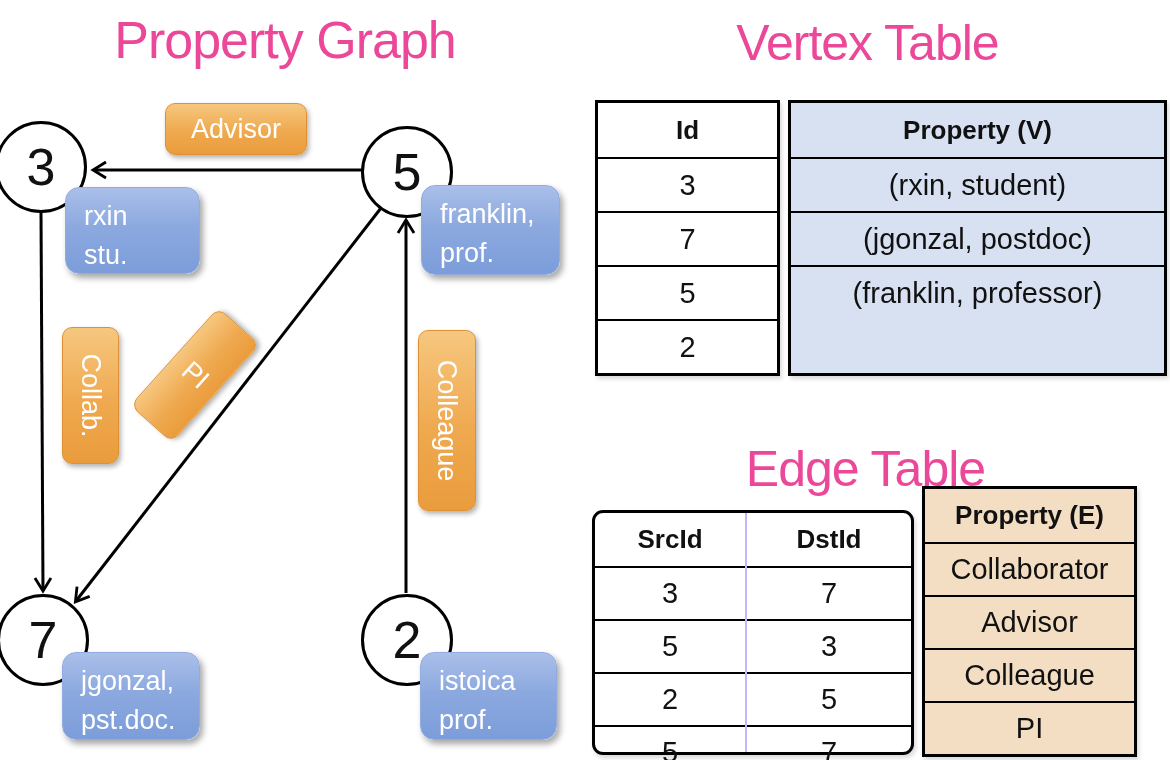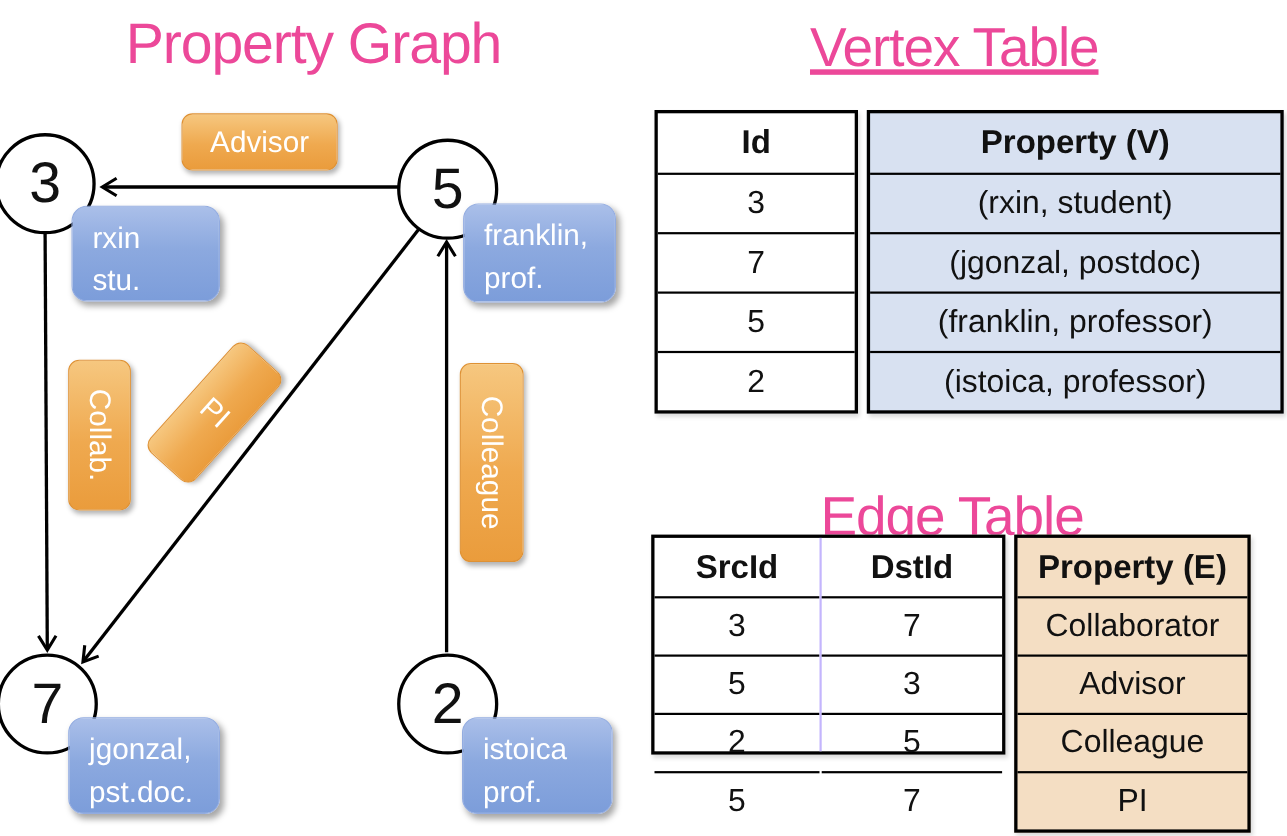--- a/index.html
+++ b/index.html
@@ -5,21 +5,21 @@
   html,body { margin:0; padding:0; background:#fff; }
   .canvas {
     position:relative; width:1170px; height:760px; background:#ffffff;
     overflow:hidden; font-family:"Liberation Sans", sans-serif; color:#111;
   }
   .title {
     position:absolute; text-align:center; font-weight:300; letter-spacing:-1px;
     color:#ec4899; line-height:1.1;
   }
   .title-pg { left:40px;  top:12px;  width:490px; font-size:52px; }
-  .title-vt { left:660px; top:16px;  width:415px; font-size:50px;text-decoration:underline; }
+  .title-vt { left:660px; top:16px;  width:415px; font-size:50px; }
   .title-et { left:658px; top:398px; width:415px; font-size:50px;margin-top:44px; }
 
   .edges-svg { position:absolute; left:0; top:0; z-index:1; }
 
   .node {
     position:absolute; width:92px; height:92px; box-sizing:border-box;
     border:3.5px solid #000; border-radius:50%; background:#fff;
     display:flex; align-items:center; justify-content:center;
     font-size:52px; font-weight:300; z-index:2;
   }
@@ -58,25 +58,25 @@
     background:#fff; z-index:1; box-shadow:2px 3px 4px rgba(0,0,0,0.15);
   }
   .cell {
     box-sizing:border-box; border-top:2px solid #000;
     display:flex; align-items:center; justify-content:center;
     white-space:nowrap;
   }
   .cell:first-child { border-top:none; }
   .vt .cell { height:54px; }
   .et .cell { height:53px; }
-  .head { font-weight:700; font-size:30px; }
+  .head { font-weight:700; font-size:26px; }
   .data { font-weight:400; font-size:29px; }
   .vt-id   { left:595px; top:100px; width:185px; height:276px; }
   .vt-prop { left:788px; top:100px; width:379px; height:276px; background:#D8E1F1; }
-  .et-ids  { left:592px; top:486px; width:322px; height:200px; display:flex; }
+  .et-ids  { left:592px; top:510px; width:322px; height:245px; display:flex;border-radius:11px; }
   .et-ids .col-src { width:150px; }
   .et-ids .col-dst { flex:1; border-left:2px solid #c4b5fd; }
   .et-prop { left:922px; top:486px; width:215px; height:271px; background:#F4DEC3; }
 </style>
 </head>
 <body>
 
 <div class="canvas">
 
   <div class="title title-pg">Property Graph</div>
@@ -143,21 +143,20 @@
     <div class="cell data">3</div>
     <div class="cell data">7</div>
     <div class="cell data">5</div>
     <div class="cell data">2</div>
   </div>
   <div class="tbl vt vt-prop">
     <div class="cell head">Property (V)</div>
     <div class="cell data">(rxin, student)</div>
     <div class="cell data">(jgonzal, postdoc)</div>
     <div class="cell data">(franklin, professor)</div>
-    <div class="cell data">(istoica, professor)</div>
   </div>
 
   <div class="tbl et et-ids">
     <div class="col-src">
       <div class="cell head">SrcId</div>
       <div class="cell data">3</div>
       <div class="cell data">5</div>
       <div class="cell data">2</div>
       <div class="cell data">5</div>
     </div>

